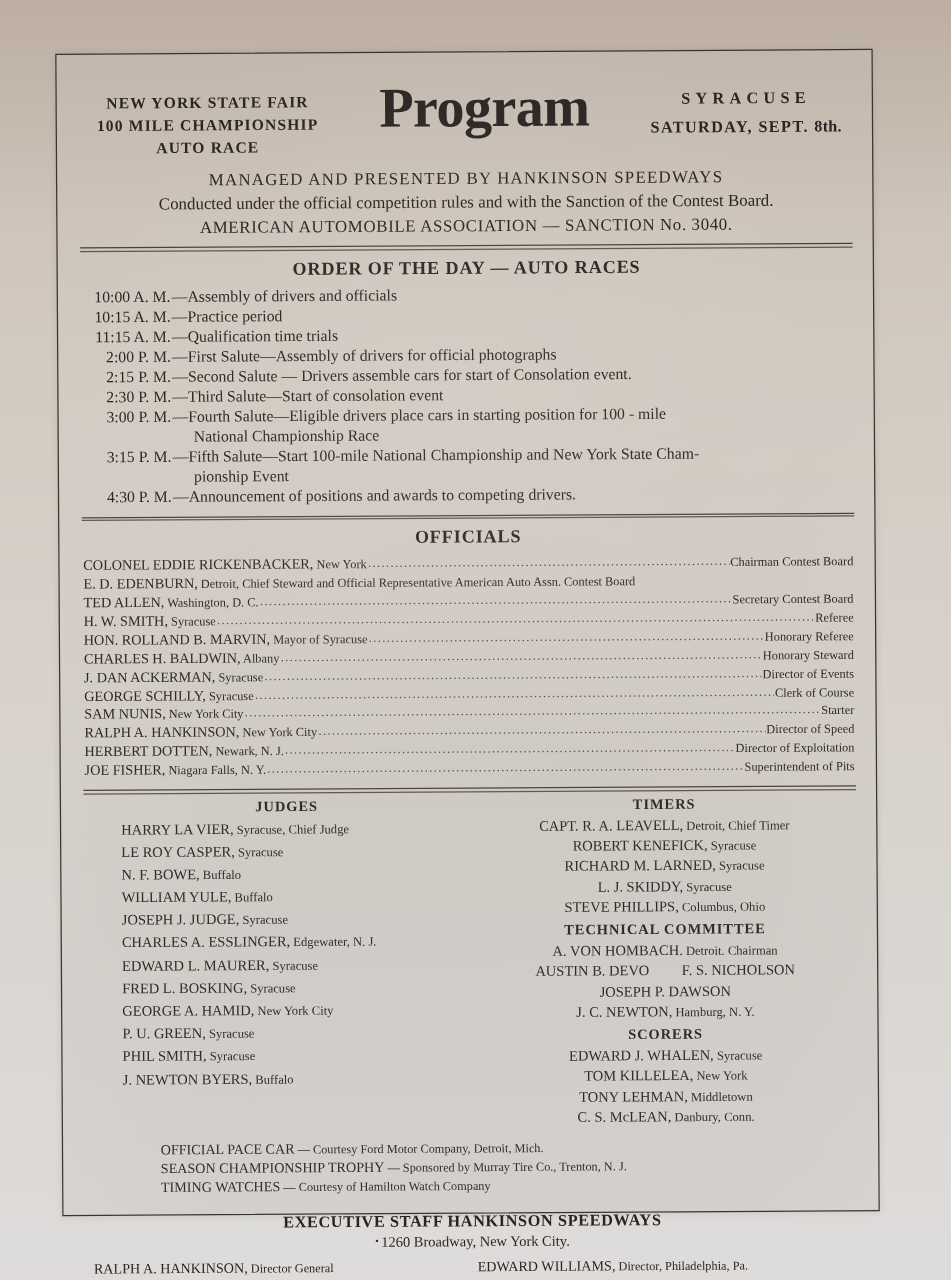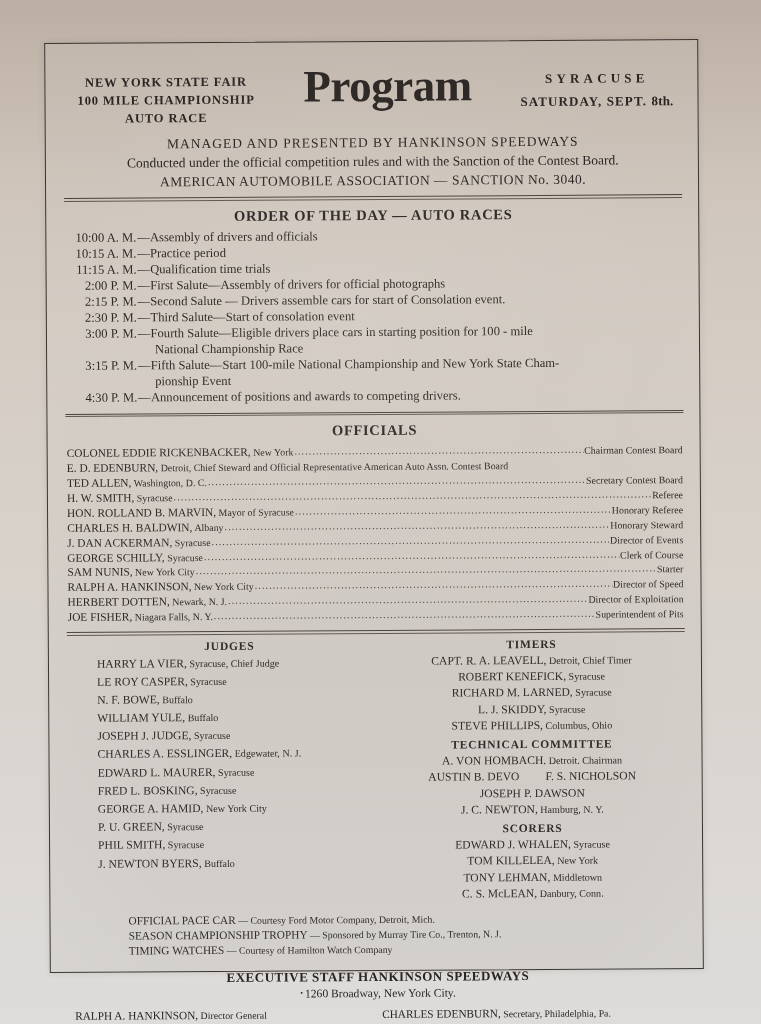--- a/index.html
+++ b/index.html
@@ -457,21 +457,21 @@
       <div class="exec-addr">
         <span class="bullet">•</span><span>1260 Broadway, New York City.</span>
       </div>
 
       <div class="exec-cols">
         <div class="exec-col left" id="exec-left">
             <div class="exec-row"><span class="nm">RALPH A. HANKINSON,</span><span class="loc"> Director General</span></div>
             <div class="exec-row"></div>
           </div>
         <div class="exec-col right" id="exec-right">
-            <div class="exec-row"><span class="nm">CHARLES EDENBURN,</span><span class="loc"> Secretary, Philadelphia, Pa.</span></div>
+            <div class="exec-row"><span class="nm">EDWARD WILLIAMS,</span><span class="loc"> Director, Philadelphia, Pa.</span></div>
             <div class="exec-row"><span class="nm">SAM NUNIS,</span><span class="loc"> Associate Exploitation Department,</span></div>
           </div>
       </div>
 
     </div>
     <div class="vignette"></div>
   </div>
 </div>
 
 </body></html>

